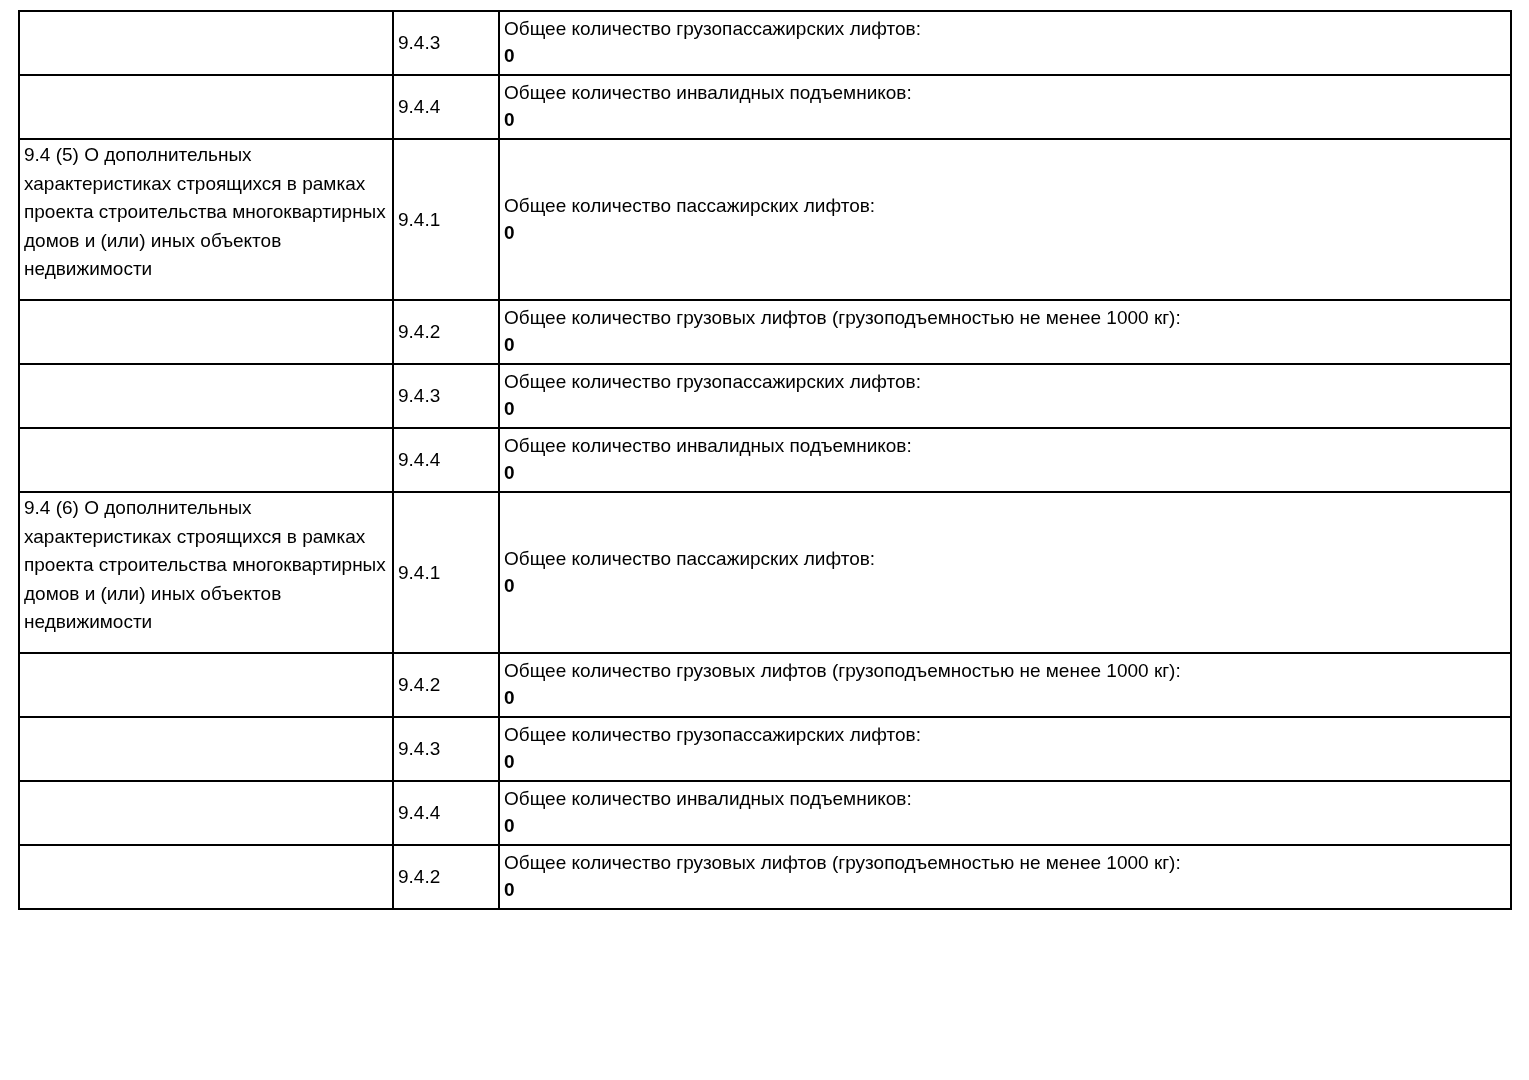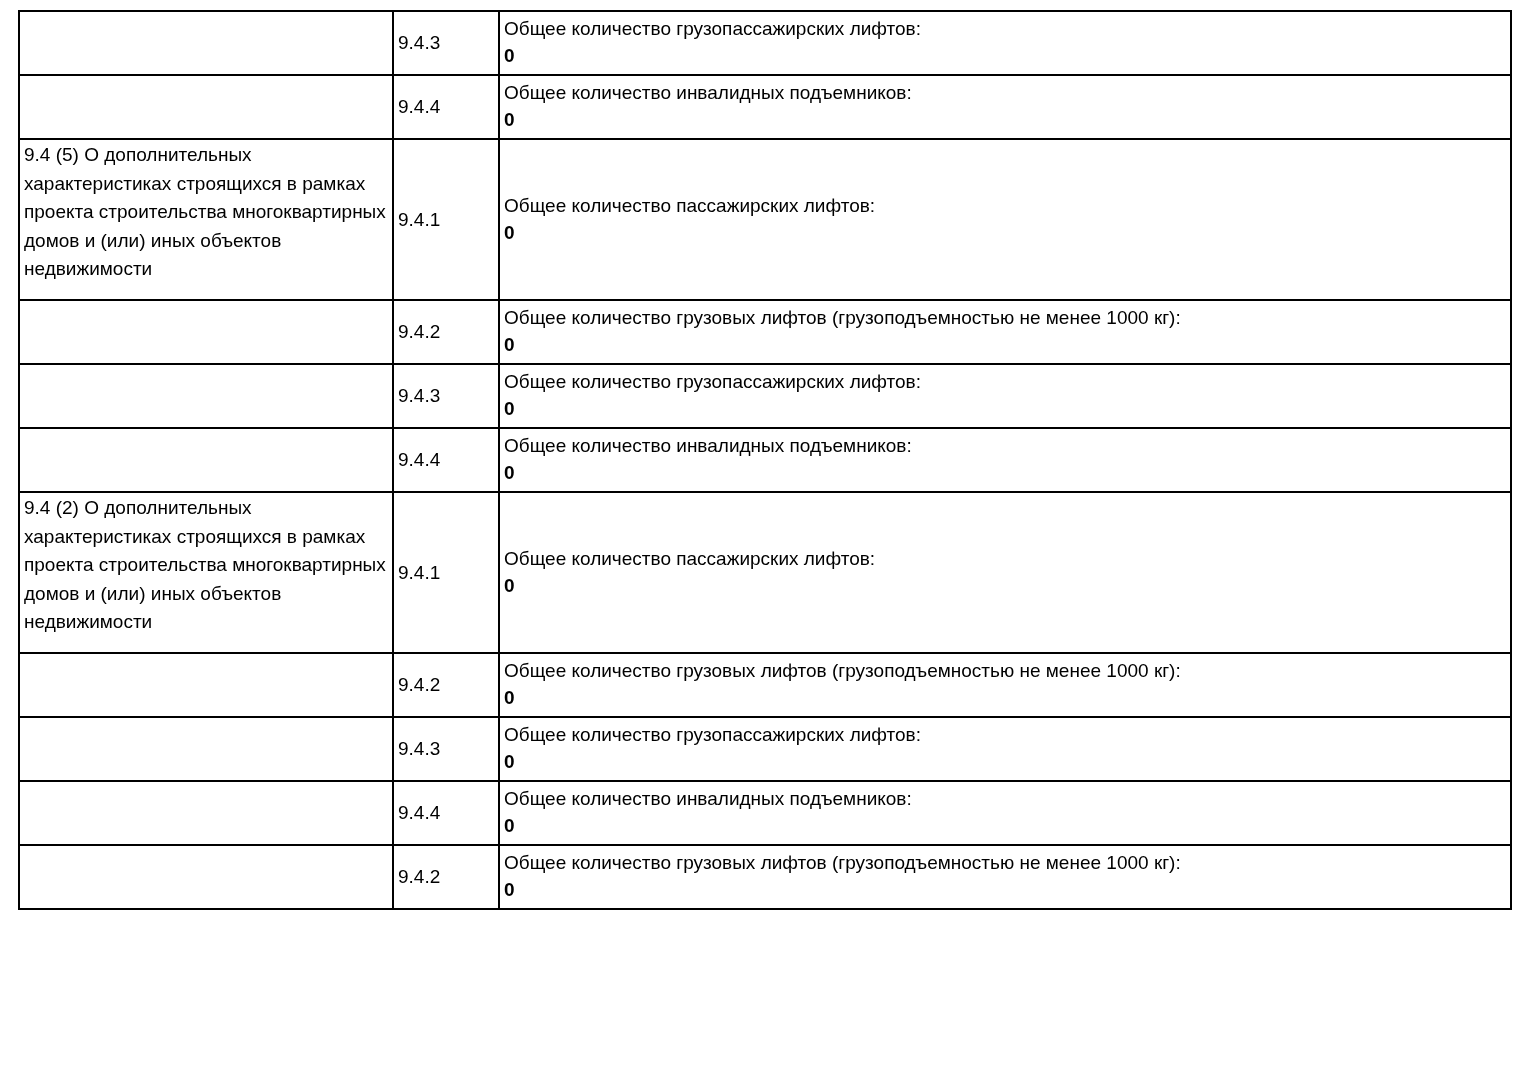--- a/index.html
+++ b/index.html
@@ -117,21 +117,21 @@
           </td>
         <td class="col-code">9.4.4</td>
         <td class="col-desc">
           <div class="field-label">Общее количество инвалидных подъемников:</div>
           <div class="field-value">0</div>
         </td>
       </tr>
 
       <tr class="row-large">
         <td class="col-section">
-            <div>9.4 (2) О дополнительных характеристиках строящихся в рамках проекта строительства многоквартирных домов и (или) иных объектов недвижимости</div>
+            <div>9.4 (6) О дополнительных характеристиках строящихся в рамках проекта строительства многоквартирных домов и (или) иных объектов недвижимости</div>
           </td>
         <td class="col-code">9.4.1</td>
         <td class="col-desc">
           <div class="field-label">Общее количество пассажирских лифтов:</div>
           <div class="field-value">0</div>
         </td>
       </tr>
 
       <tr class="row-small">
         <td class="col-section">

